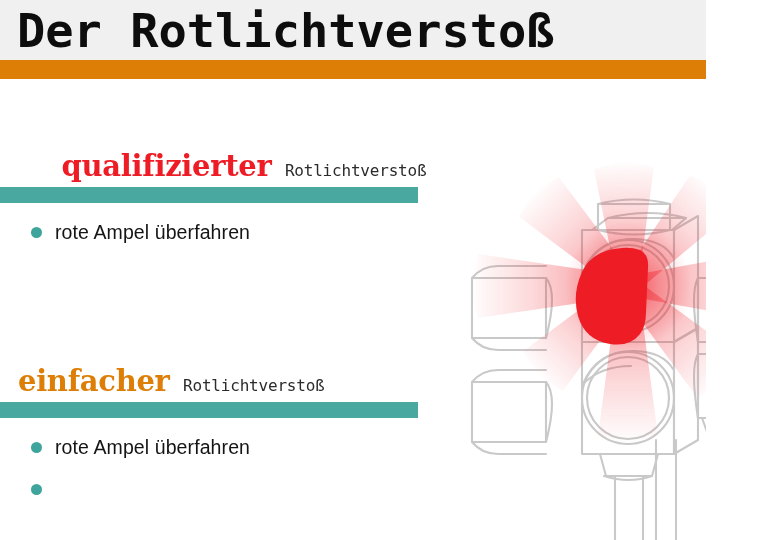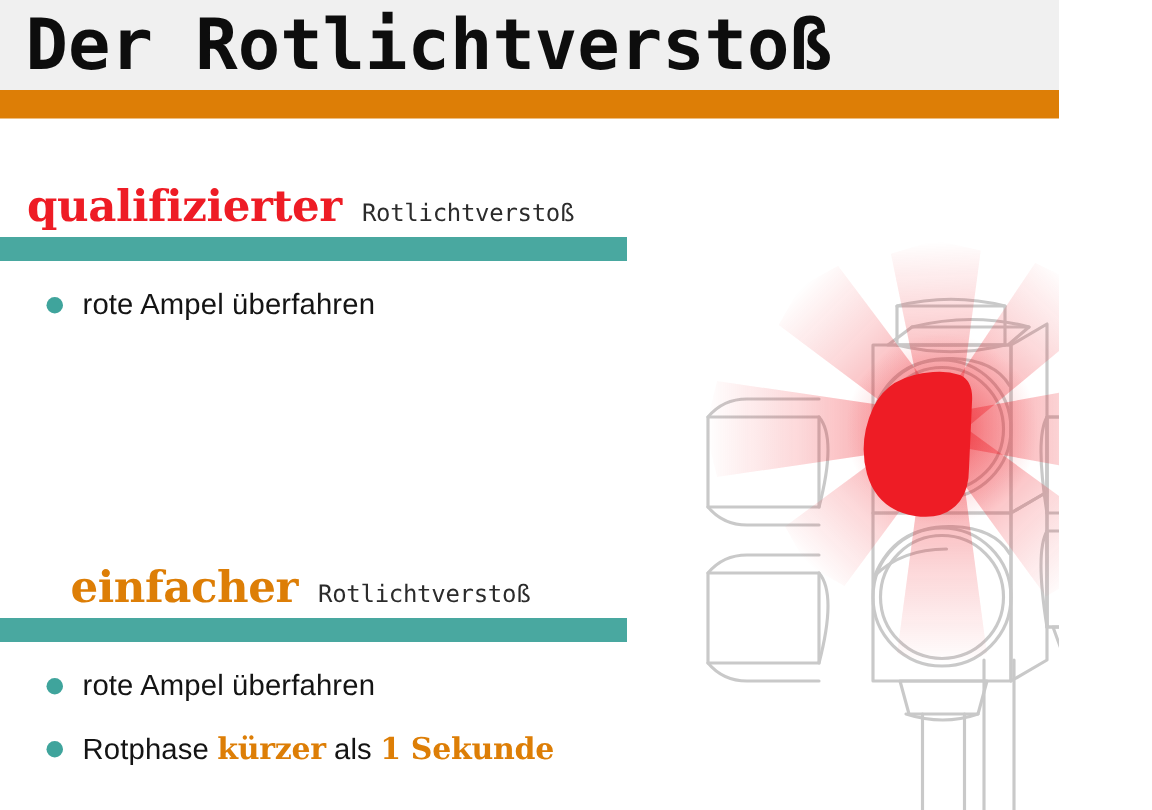--- a/index.html
+++ b/index.html
@@ -53,22 +53,22 @@
     height: 19px;
     background: #dd7e06;
   }
 
   
   .section {
     position: absolute;
     left: 0;
     width: 470px;
   }
-  .section-1 { top: 120px; }
-  .section-2 { top: 374px; padding-left: 29px; }
+  .section-1 { top: 149px; text-align: center; }
+  .section-2 { top: 364px; }
 
   .section-heading {
     position: relative;
     height: 38px;
     padding-left: 18px;
     white-space: nowrap;
   }
   .kicker {
     font-family: "DejaVu Serif", "Liberation Serif", serif;
     font-size: 29px;
@@ -186,21 +186,20 @@
     <div class="heading-bar"></div>
     <div class="bullets">
 
       <div class="bullet-row">
         <span class="bullet-dot"></span>
         <span class="bullet-text"><span>rote Ampel überfahren</span></span>
       </div>
 
       <div class="bullet-row">
         <span class="bullet-dot"></span>
-        <span class="bullet-text"><span>Rotphase </span><span class="hl hl-orange">kürzer</span><span> als </span><span class="hl hl-orange">1 Sekunde</span></span>
       </div>
 
     </div>
   </div>
 
   <div class="illustration">
     <svg width="298" height="458" viewBox="0 0 298 458" xmlns="http://www.w3.org/2000/svg">
       <defs>
         <radialGradient id="glowGrad" cx="50%" cy="50%" r="50%">
           <stop offset="0%" stop-color="#ee1c25" stop-opacity="0.55"></stop>

